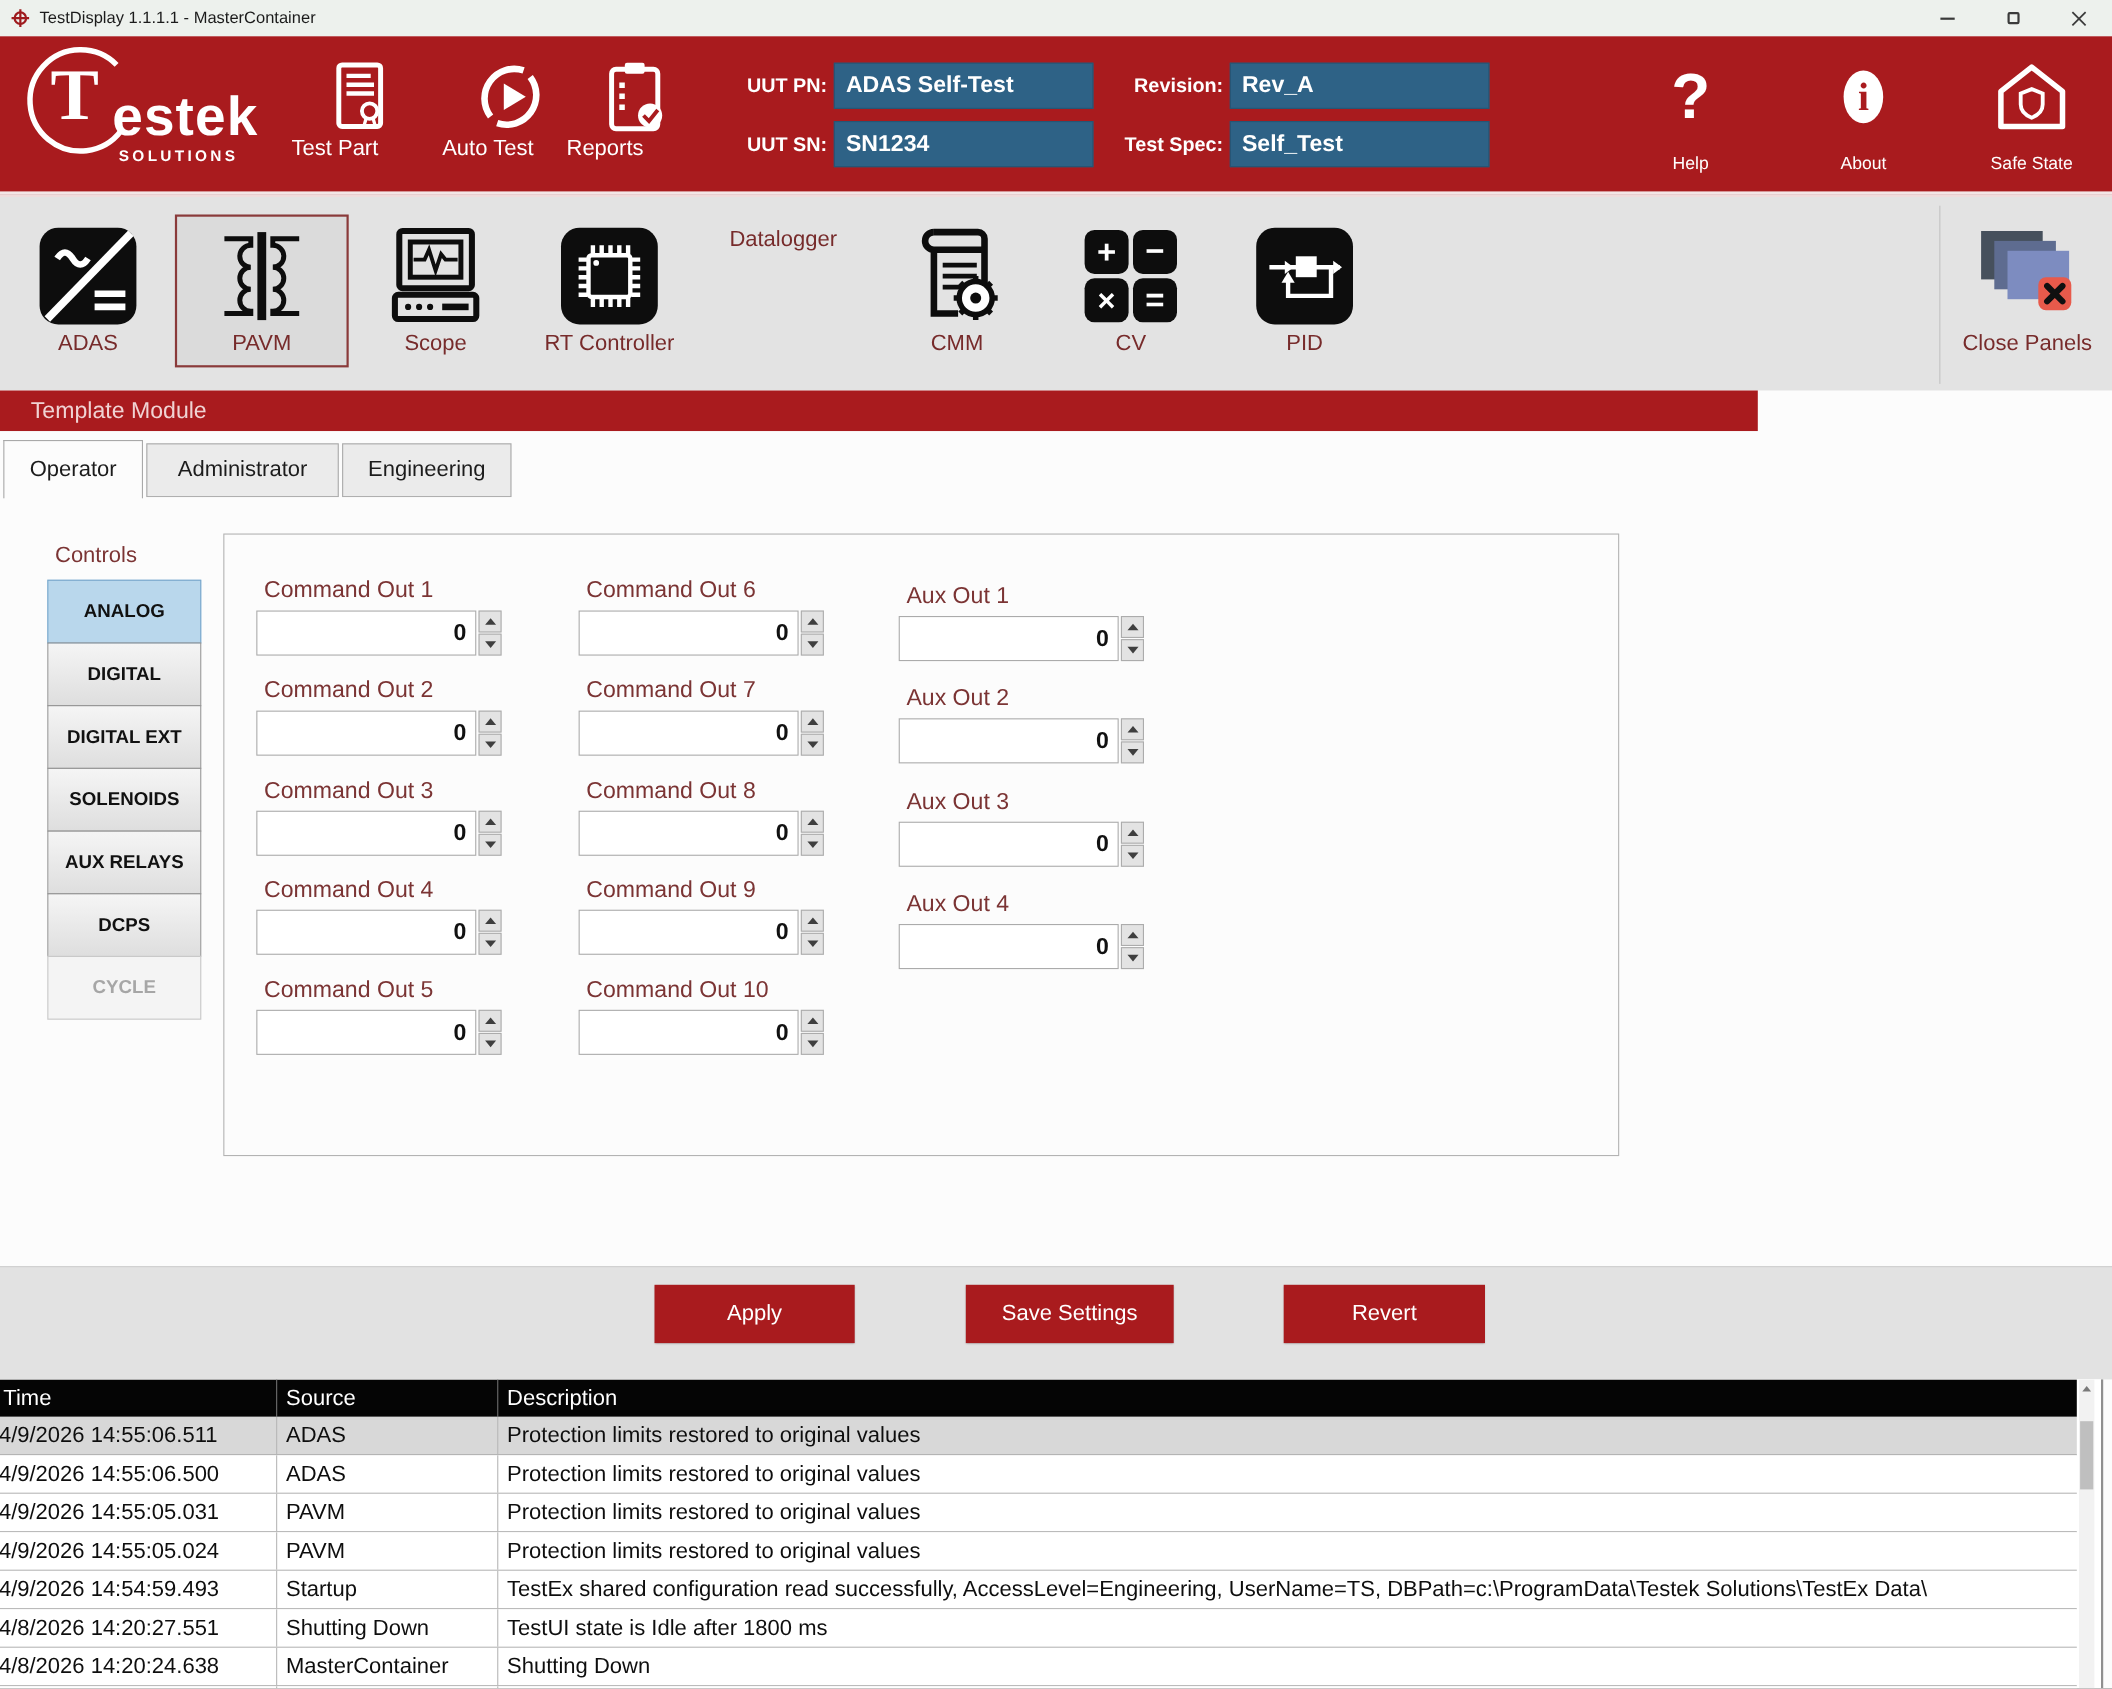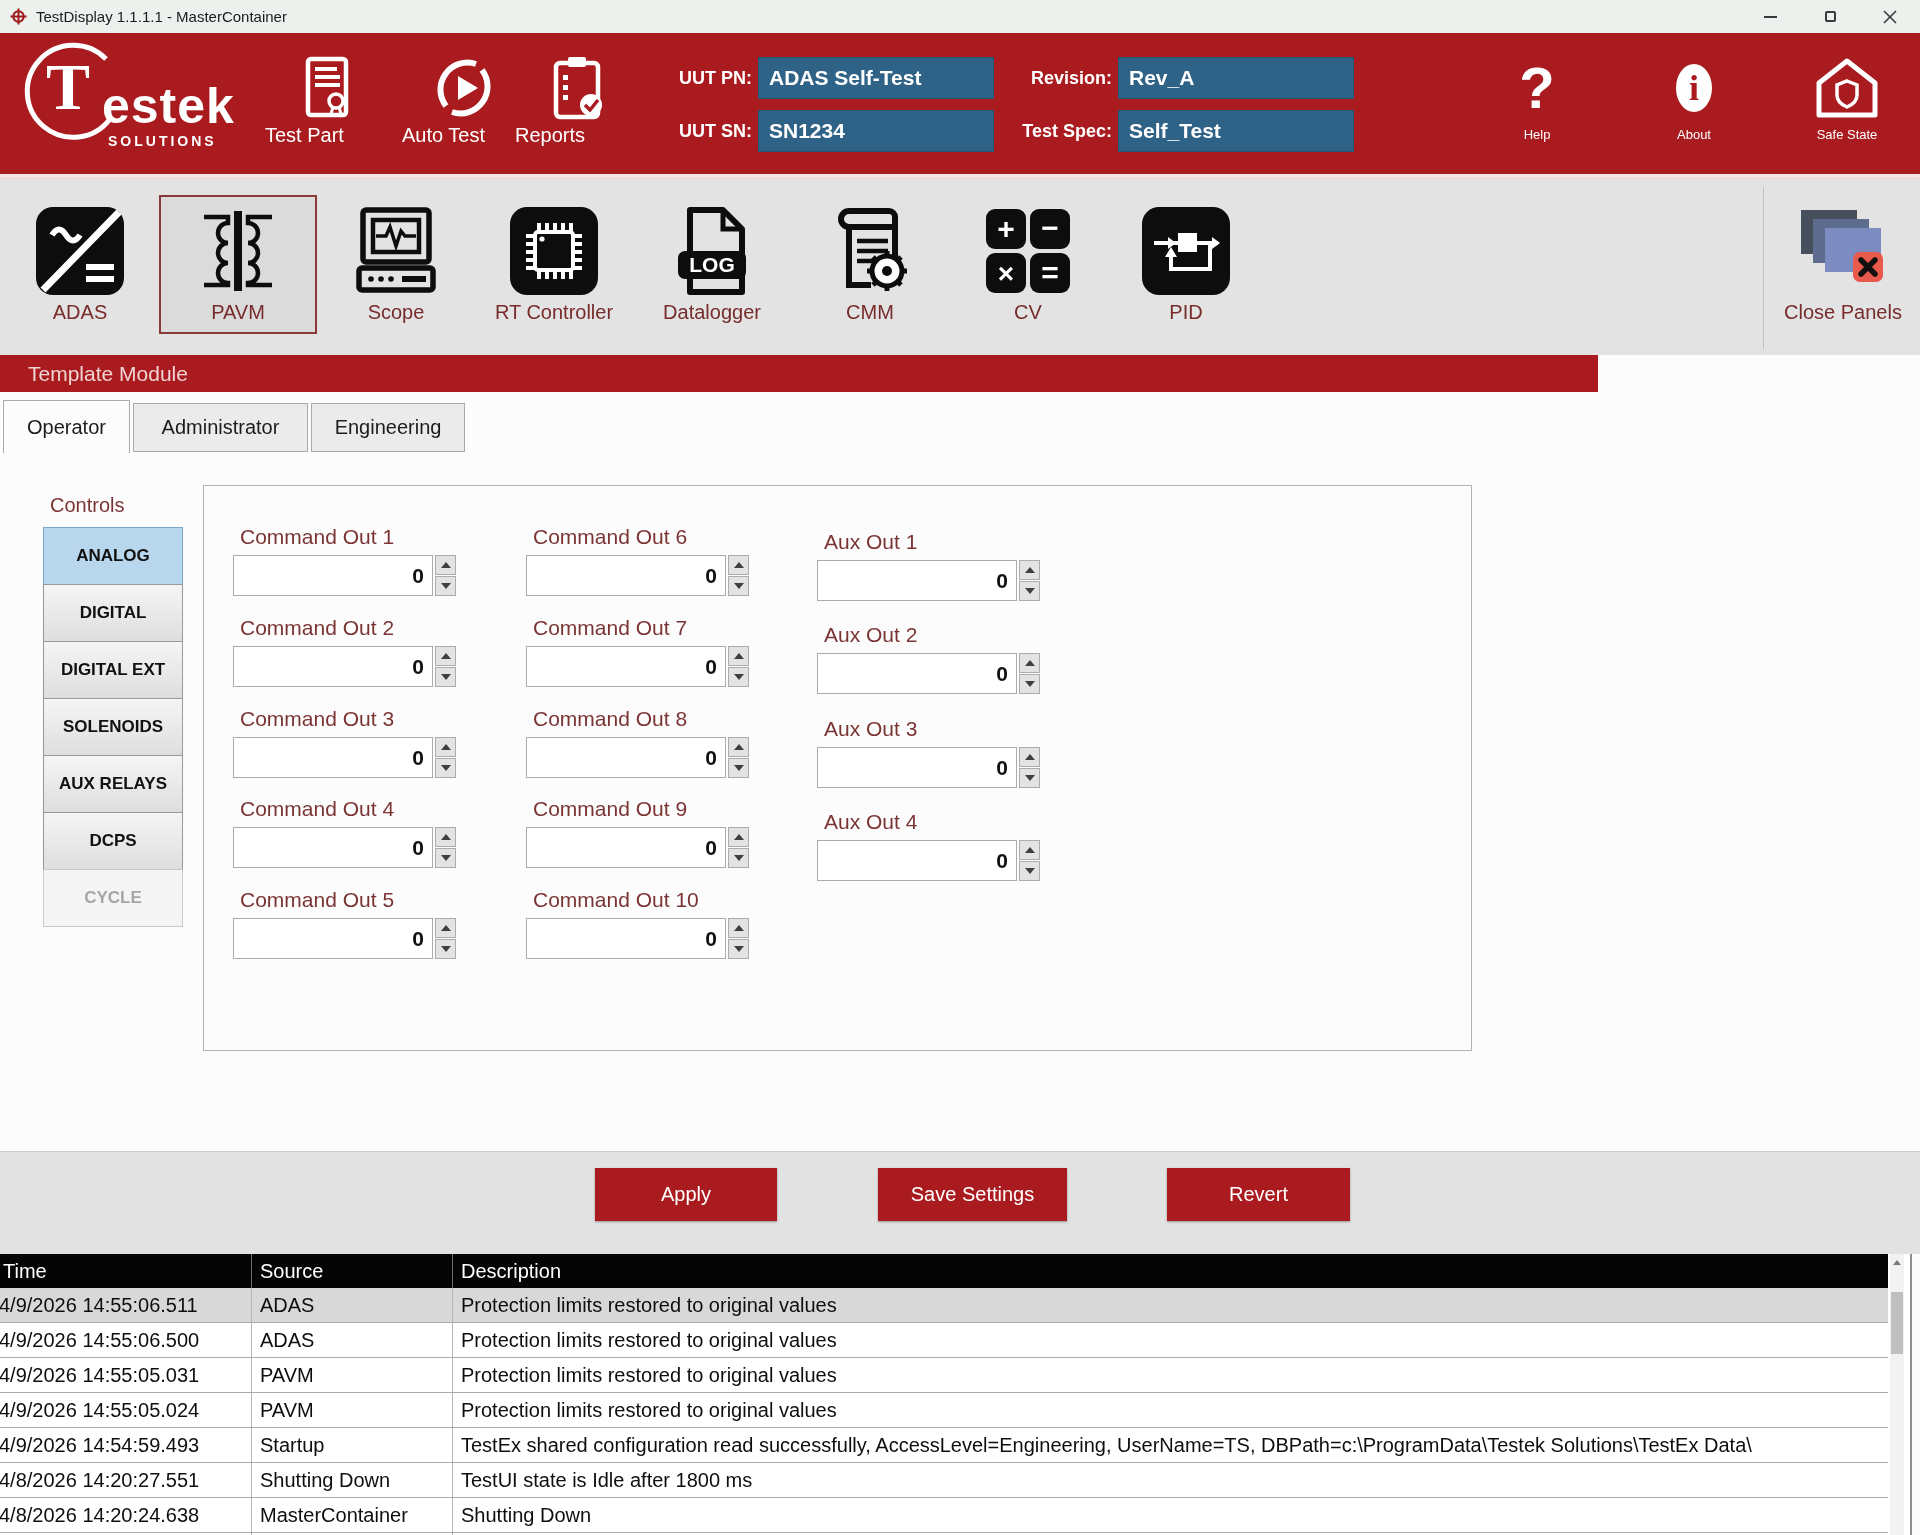--- a/index.html
+++ b/index.html
@@ -28,21 +28,21 @@
           font-size:66px;font-weight:bold;}
   .logo-tag{position:absolute;left:88px;top:92px;font-size:14px;font-weight:bold;letter-spacing:3px;}
   .haction{position:absolute;top:22px;width:124px;text-align:left;color:#fff;cursor:pointer;}
   .haction .hicon{height:66px;display:flex;align-items:center;justify-content:center;}
   .haction .hlab{font-size:20px;margin-top:3px;}
   .hflabel{position:absolute;width:140px;text-align:right;color:#fff;font-weight:bold;font-size:18px;}
   .hfield{position:absolute;width:236px;height:42px;background:#2E6286;border:1px solid #275574;
           color:#fff;font-weight:bold;font-size:21px;display:flex;align-items:center;padding-left:10px;}
   .hutil{position:absolute;top:22px;width:122px;text-align:center;color:#fff;cursor:pointer;}
   .hutil .hicon{height:66px;display:flex;align-items:center;justify-content:center;}
-  .hutil .hlab{font-size:13px;margin-top:6px;}
+  .hutil .hlab{font-size:16px;margin-top:20px;}
   .help-q{font-size:58px;font-weight:bold;line-height:60px;}
   .about-i{width:36px;height:48px;background:#fff;border-radius:50%;display:flex;align-items:center;
            justify-content:center;font-family:"Liberation Serif",serif;font-size:36px;font-weight:bold;color:#A91B1E;}
 
   
   .toolbar{position:absolute;top:177px;left:0;width:1920px;height:178px;background:#E3E3E3;
            border-top:2px solid #F0DCDC;}
   .titem{position:absolute;top:16px;width:158px;height:139px;text-align:center;padding-top:9px;cursor:pointer;}
   .titem .ticon{height:94px;display:flex;align-items:center;justify-content:center;}
   .titem .tlab{font-size:20px;color:#772B2B;margin-top:3px;white-space:nowrap;}
@@ -291,28 +291,20 @@
               <line x1="66" y1="47" x2="74" y2="47"></line>
               <line x1="66" y1="55" x2="74" y2="55"></line>
               <line x1="66" y1="63" x2="74" y2="63"></line>
           </g>
         </svg>
       </div>
       <div class="tlab">RT Controller</div>
     </div>
 
     <div class="titem" style="left:633px;">
-      <div class="ticon">
-        <svg width="92" height="92" viewBox="0 0 92 92">
-          <path d="M24 5 H57 L76 24 V87 H24 Z" fill="none" stroke="#0d0d0d" stroke-width="6" stroke-linejoin="round"></path>
-          <path d="M57 5 V24 H76" fill="none" stroke="#0d0d0d" stroke-width="5"></path>
-          <rect x="12" y="46" width="68" height="28" rx="7" fill="#0d0d0d"></rect>
-          <text x="46" y="67" text-anchor="middle" fill="#fff" font-size="21" font-weight="bold">LOG</text>
-        </svg>
-      </div>
       <div class="tlab">Datalogger</div>
     </div>
 
     <div class="titem" style="left:791px;">
       <div class="ticon">
         <svg width="92" height="92" viewBox="0 0 92 92">
           <path d="M25 6 h40 a6 6 0 0 1 6 6 v52" fill="none" stroke="#0d0d0d" stroke-width="6"></path>
           <path d="M25 6 a8 8 0 0 0 0 16 h46" fill="none" stroke="#0d0d0d" stroke-width="6"></path>
           <path d="M25 22 v58 h22" fill="none" stroke="#0d0d0d" stroke-width="6"></path>
           <line x1="33" y1="36" x2="64" y2="36" stroke="#0d0d0d" stroke-width="4.5"></line>

